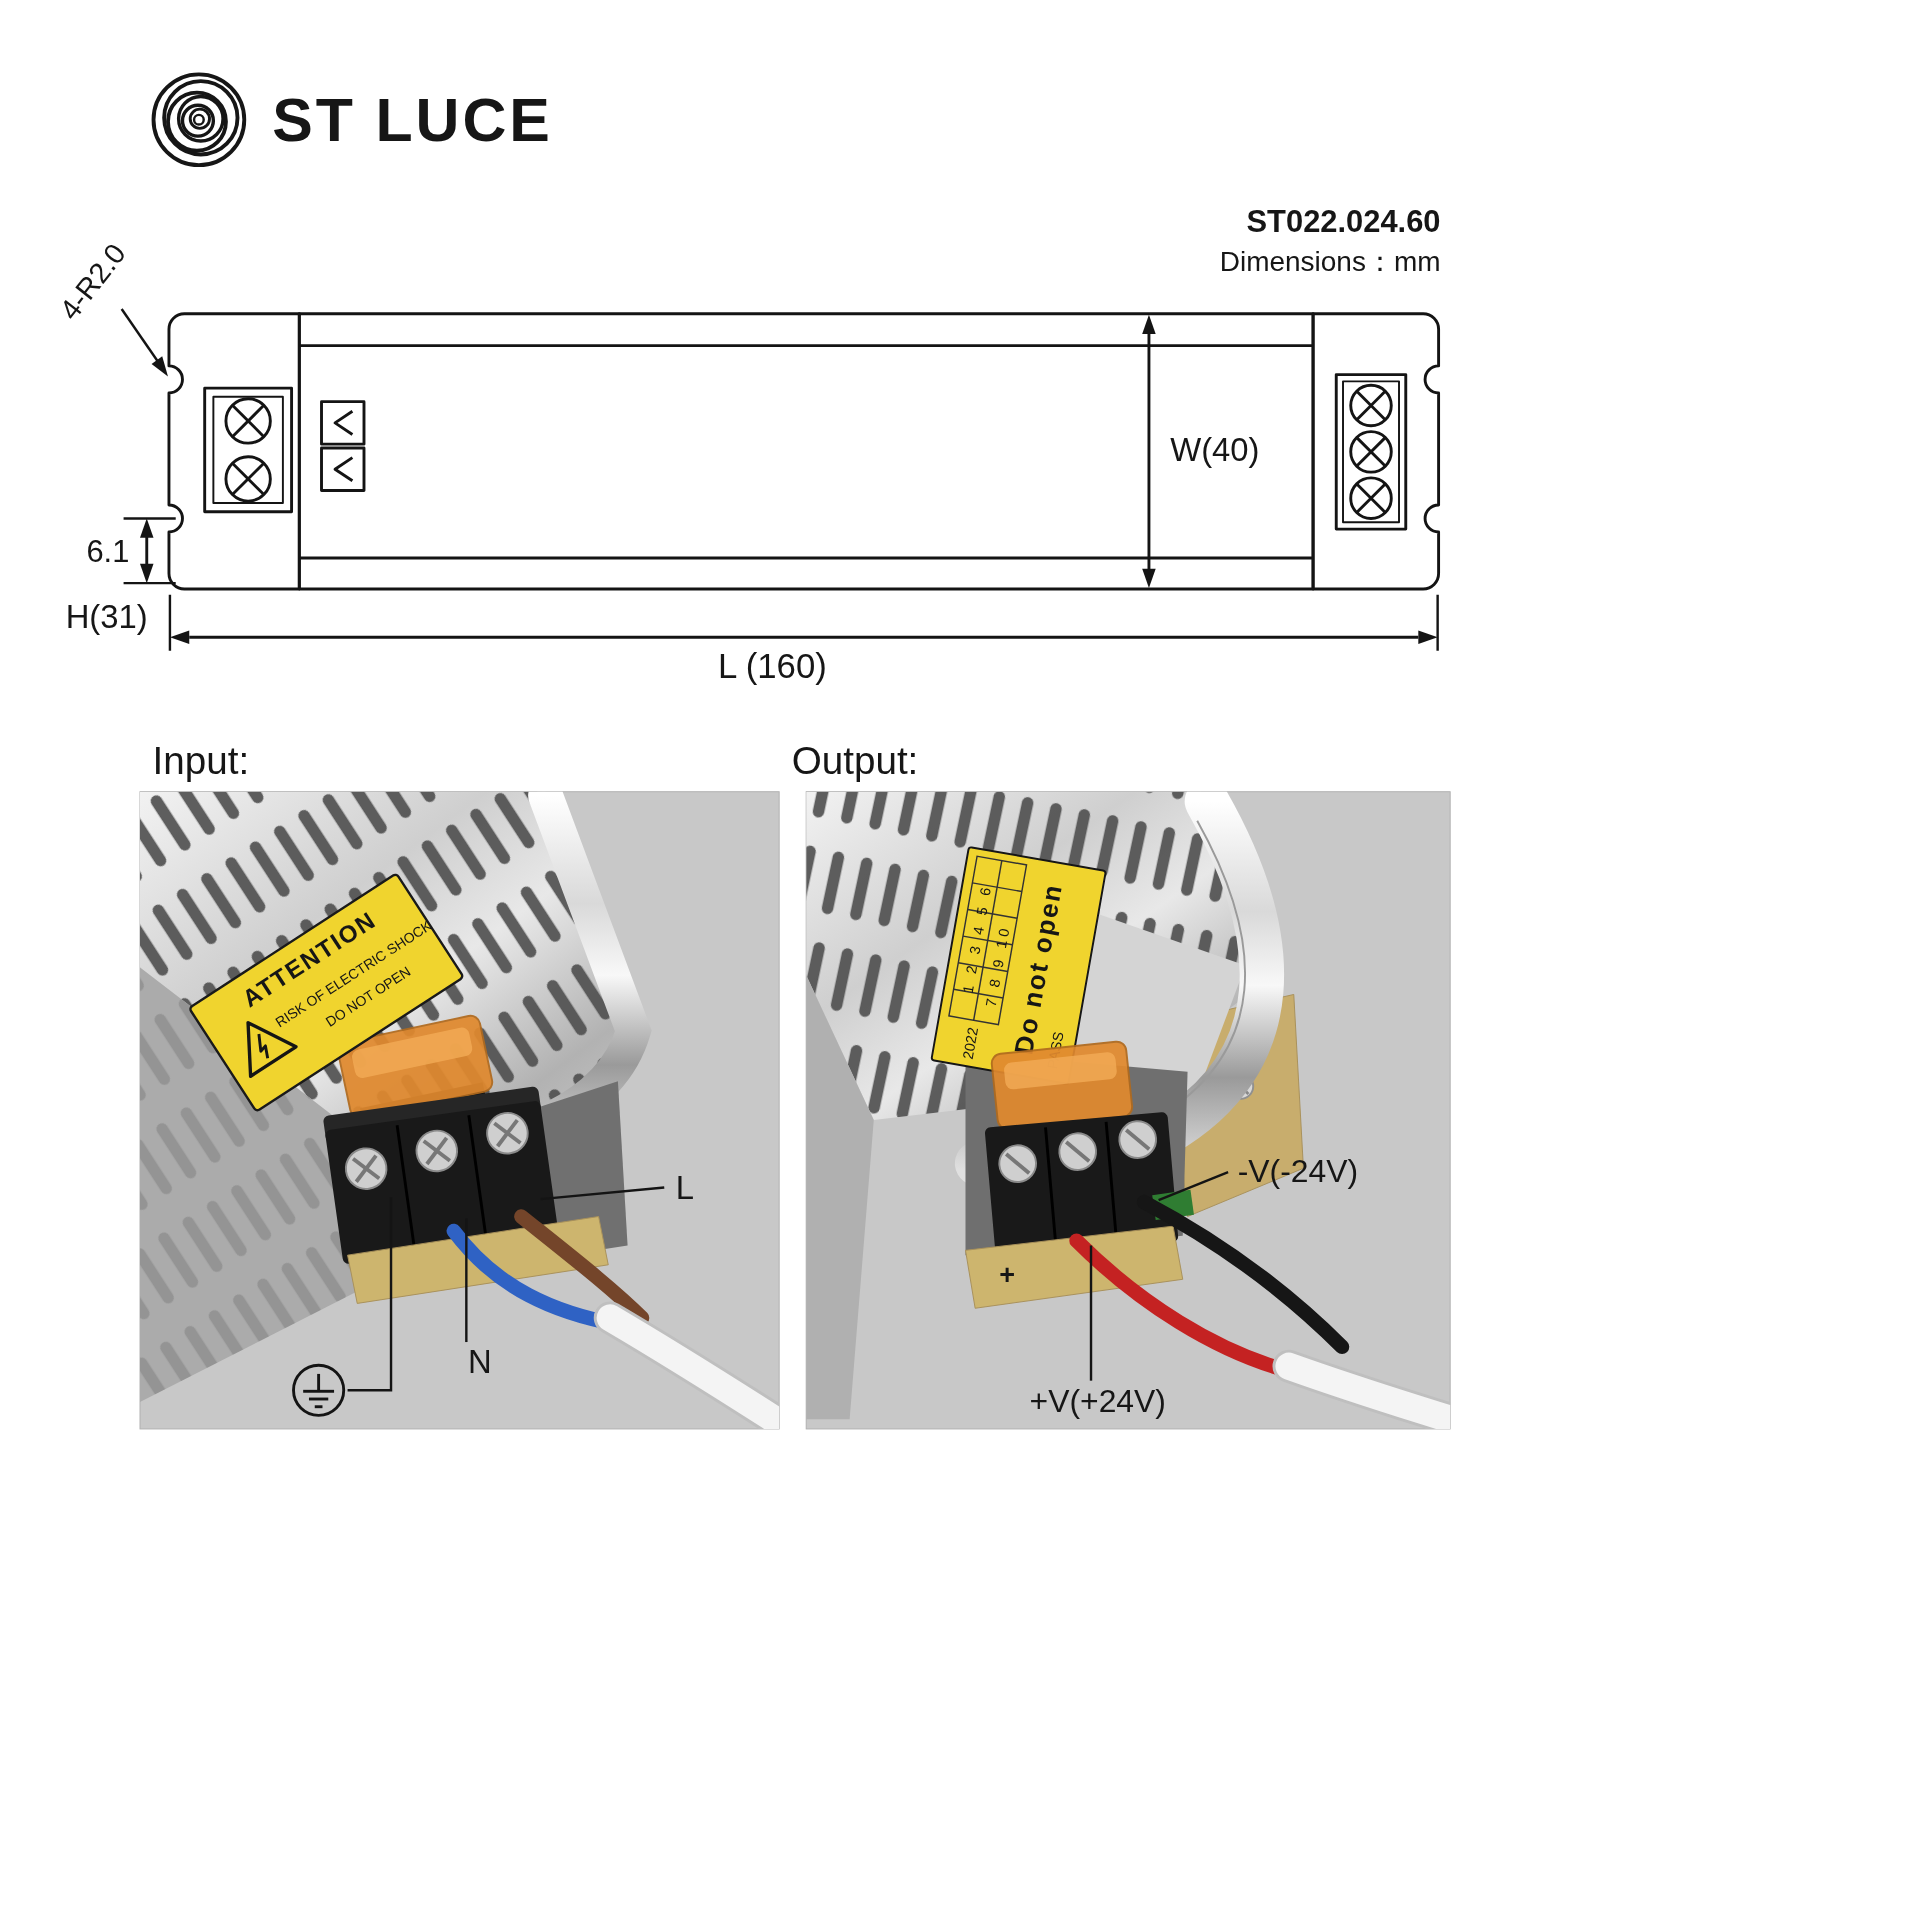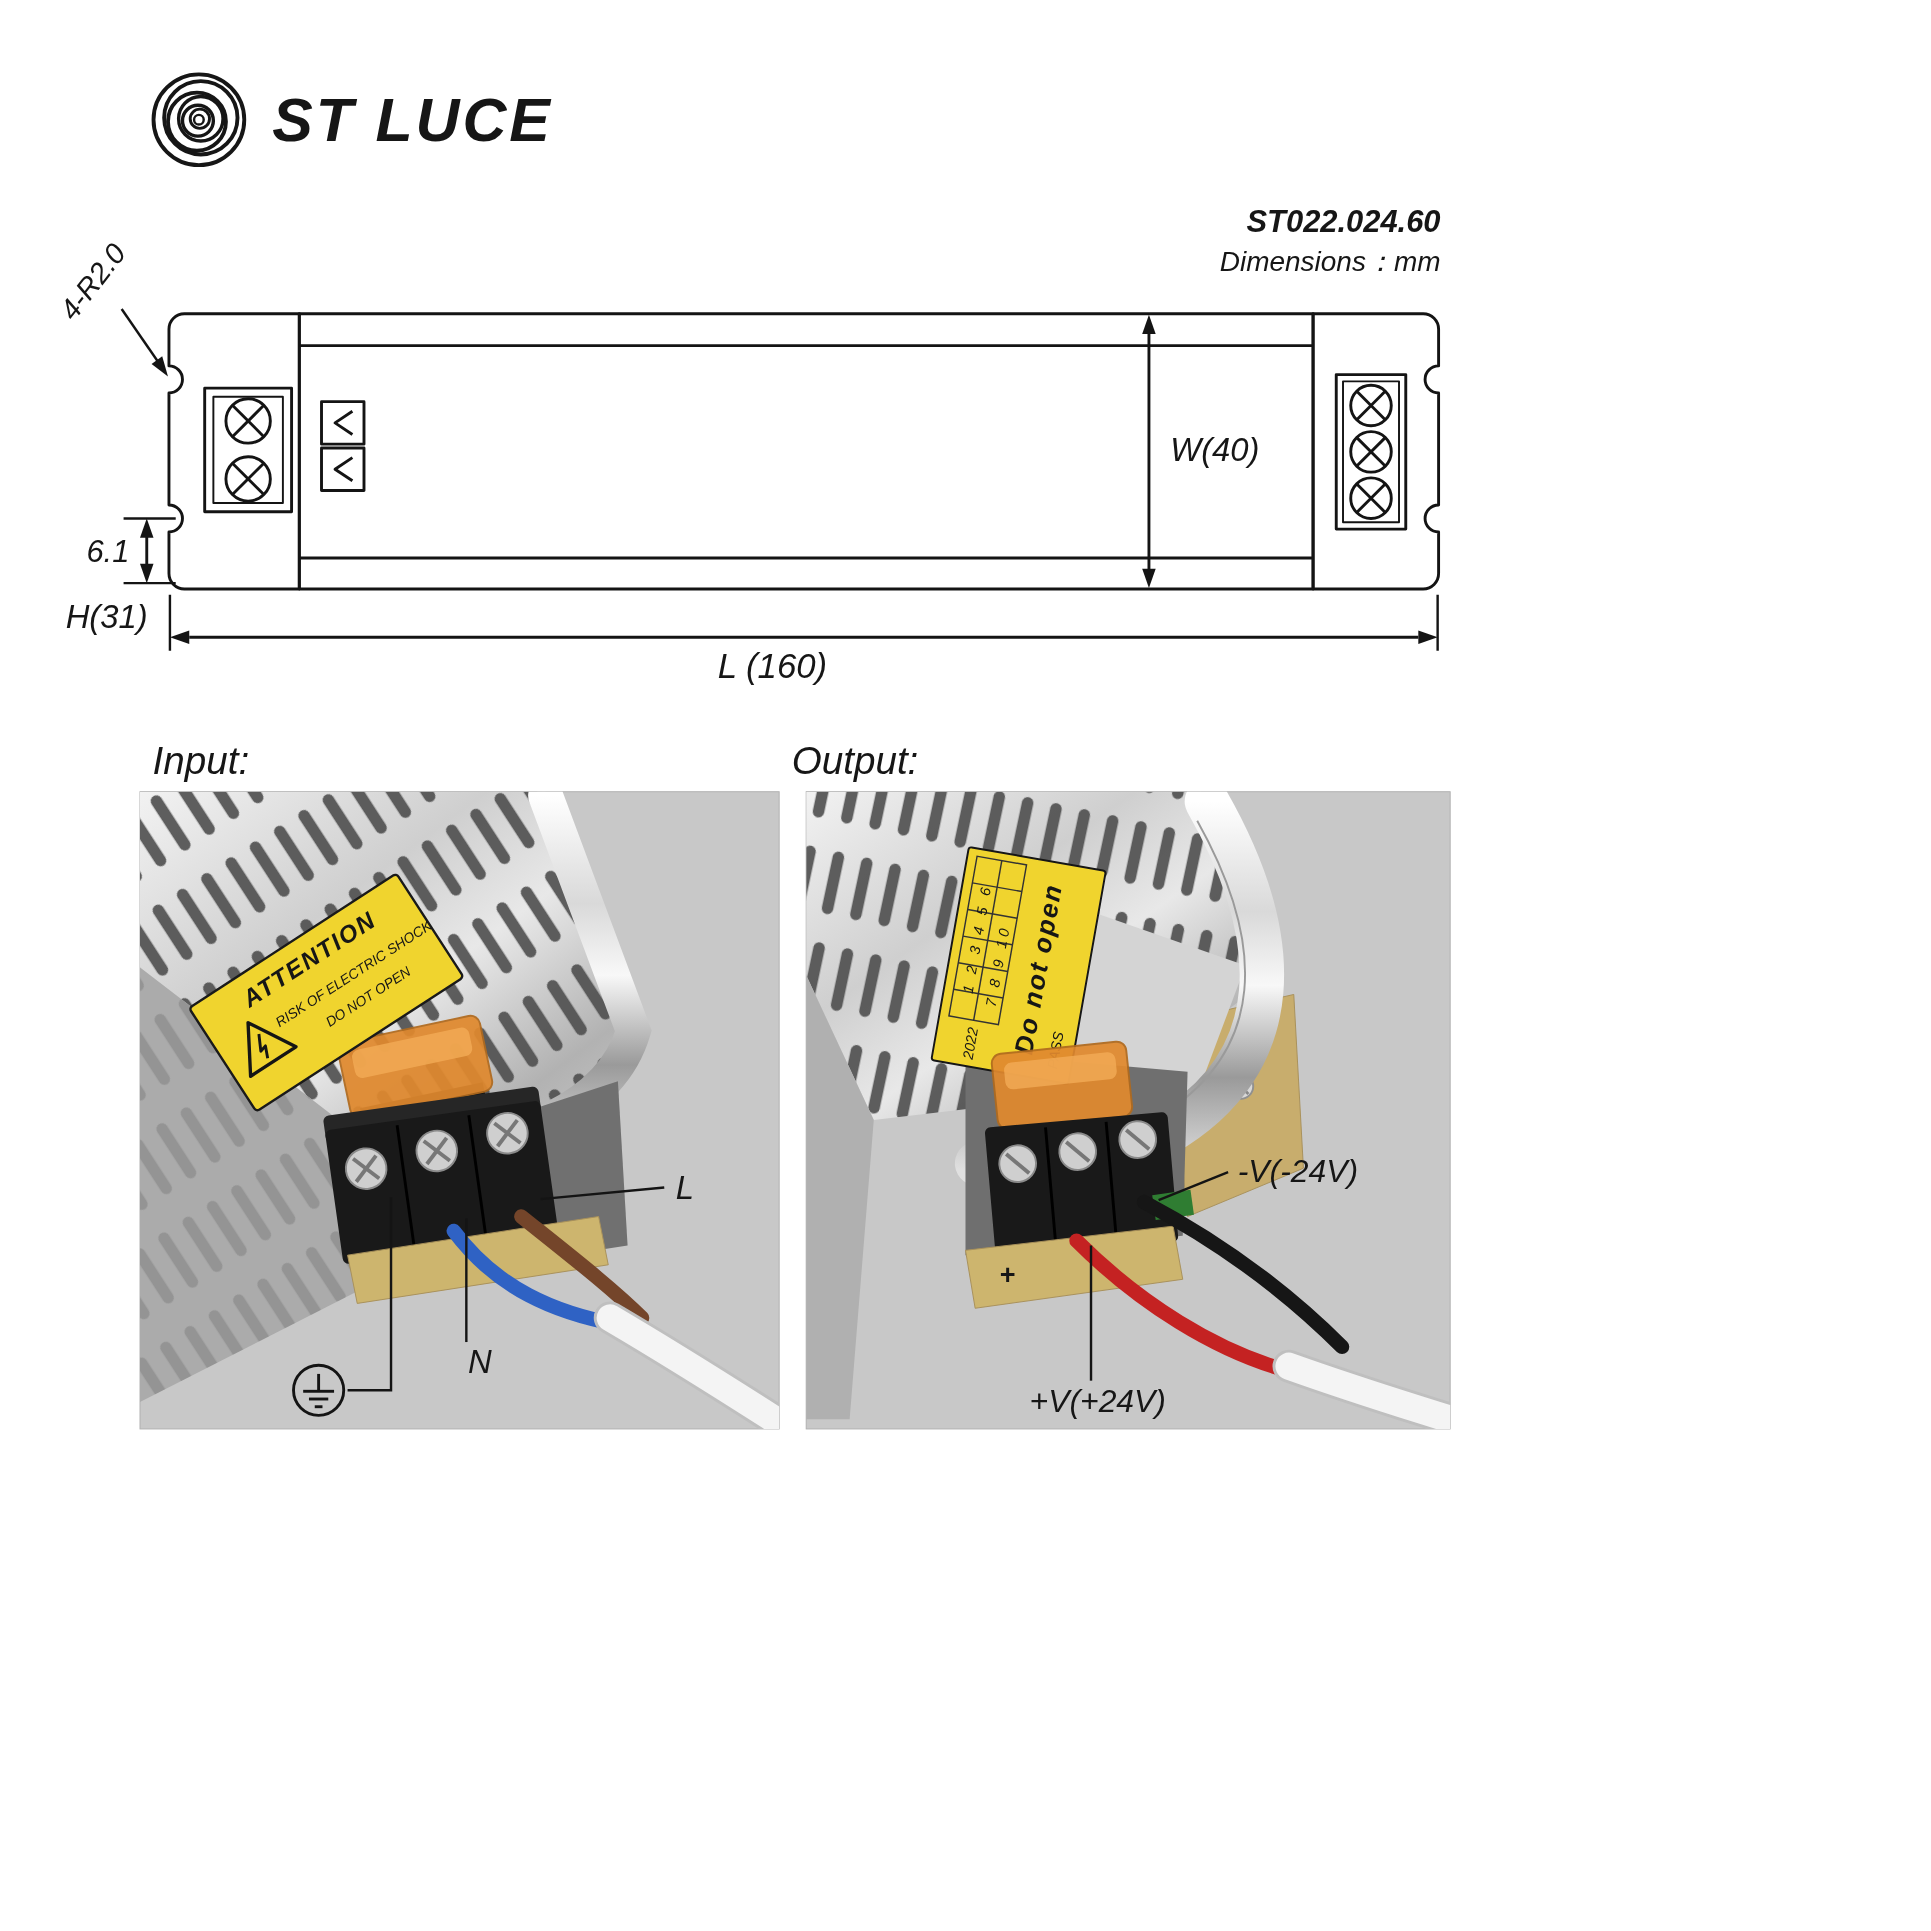--- a/index.html
+++ b/index.html
@@ -1,17 +1,17 @@
 <!DOCTYPE html>
 <html><head>
 <meta charset="utf-8">
 <style>
   html,body{margin:0;padding:0;background:#ffffff;}
   .page{position:relative;width:1931px;height:1931px;background:#ffffff;
-        font-family:"Liberation Sans",sans-serif;overflow:hidden;font-style:italic;}
+        font-family:"Liberation Sans",sans-serif;overflow:hidden;}
   svg{display:block;}
   svg text{font-family:"Liberation Sans",sans-serif;fill:#161616;}
 </style>
 </head>
 <body>
 
 <div class="page">
 <svg width="1931" height="1931" viewBox="0 0 2000 2000">
   <defs>
     <linearGradient id="metal" x1="0" y1="0" x2="1" y2="1">

